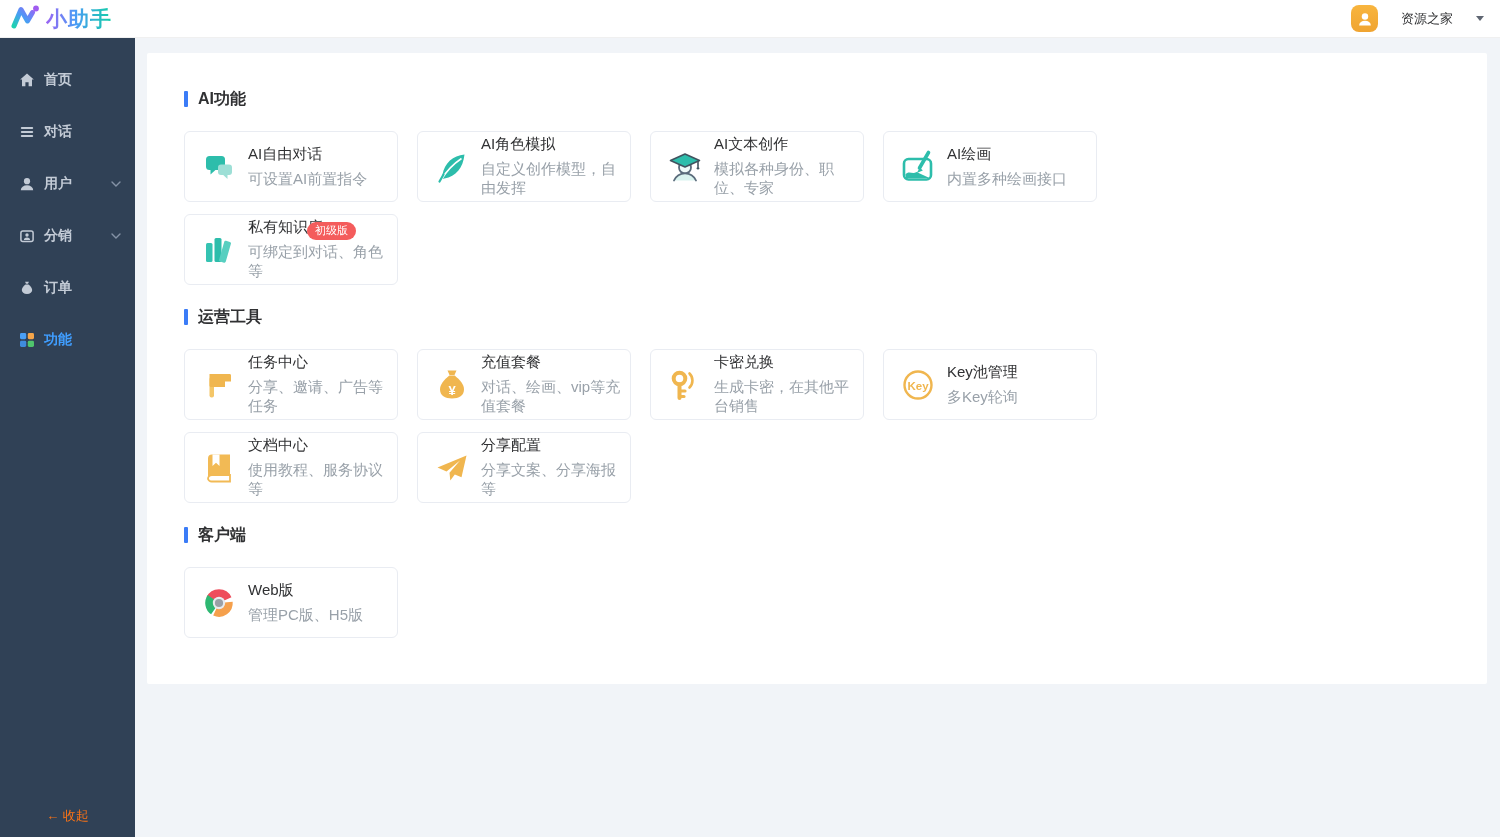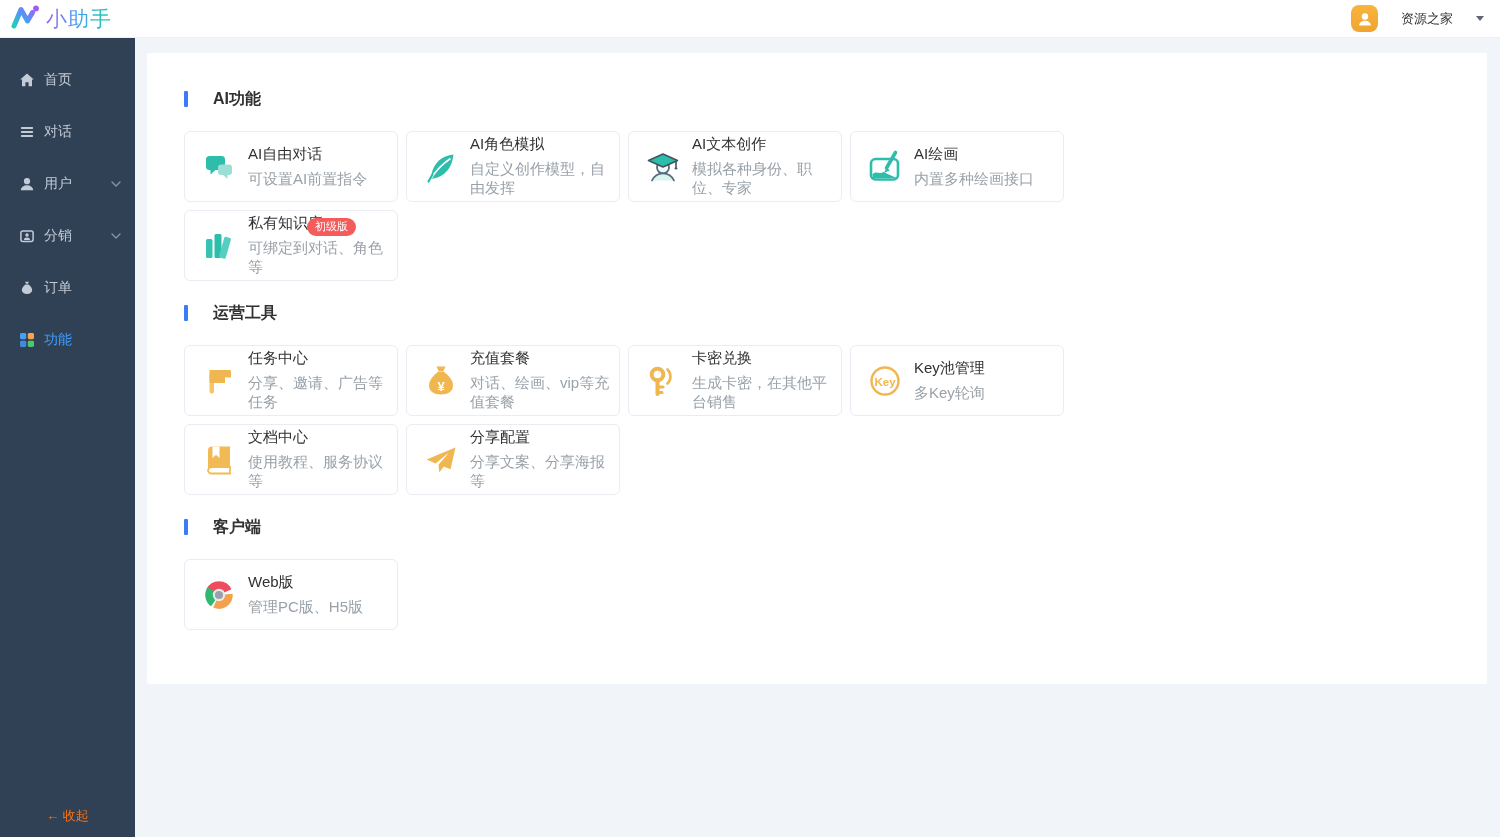--- a/index.html
+++ b/index.html
@@ -4,49 +4,49 @@
 <style>
   * { margin:0; padding:0; box-sizing:border-box; }
   html,body { width:1500px; height:837px; overflow:hidden; }
   body { font-family:"Liberation Sans","DejaVu Sans",sans-serif; background:#f1f4f8; position:relative; }
 
   
   .header { position:absolute; top:0; left:0; right:0; height:38px; background:#fff;
             display:flex; align-items:center; justify-content:space-between;
             padding:0 16px 0 10px; border-bottom:1px solid #f0f0f0; z-index:10; }
   .logo { display:flex; align-items:center; gap:6px; cursor:pointer; }
-  .logo-text { font-size:21px; font-weight:400; letter-spacing:1px;
+  .logo-text { font-size:21px; font-weight:700; letter-spacing:1px;
                background:linear-gradient(90deg,#9b64f3 0%,#4a9cf5 45%,#12cfa6 100%);
                -webkit-background-clip:text; background-clip:text; color:transparent; }
   .user { display:flex; align-items:center; gap:23px; cursor:pointer; }
   .avatar { width:27px; height:27px; border-radius:8px; background:linear-gradient(180deg,#f8b53e,#f0a431);
             display:flex; align-items:center; justify-content:center; }
   .user-name { font-size:13px; color:#303133; }
   .caret { width:0; height:0; border-left:4px solid transparent; border-right:4px solid transparent;
            border-top:5px solid #5f6672; }
 
   
   .sidebar { position:absolute; top:38px; left:0; bottom:0; width:135px; background:#304156; }
   .nav { padding-top:16px; }
   .nav-item { height:52px; display:flex; align-items:center; padding-left:19px; cursor:pointer;
-              color:#c3cbd6; font-size:14px; }
+              color:#c3cbd6; font-size:14px;font-weight:bold; }
   .nav-item .nicon { width:16px; height:16px; margin-right:9px; flex:none; display:flex; align-items:center; }
   .nav-item.active { color:#409eff; }
   .chev { margin-left:auto; margin-right:14px; display:flex; }
   .collapse { position:absolute; bottom:12px; left:0; width:100%; text-align:center;
               color:#f97316; font-size:13px; cursor:pointer; }
 
   
   .main { position:absolute; top:38px; left:135px; right:0; bottom:0; background:#f1f4f8; }
   .panel { margin:15px 13px 0 12px; height:631px; background:#fff; border-radius:2px;
            padding:38px 37px; }
-  .section-title { display:flex; align-items:center; height:16px; margin-bottom:24px;gap:15px; }
+  .section-title { display:flex; align-items:center; height:16px; margin-bottom:24px; }
   .tbar { width:4px; height:16px; background:#3b7cf7; border-radius:1px; margin-right:10px; }
   .ttext { font-size:16px; font-weight:bold; color:#303133; line-height:16px; }
-  .cards { display:flex; flex-wrap:wrap; column-gap:19px; row-gap:12px; margin-bottom:24px; width:940px;gap:8px; }
+  .cards { display:flex; flex-wrap:wrap; column-gap:19px; row-gap:12px; margin-bottom:24px; width:940px; }
   .cards:last-child { margin-bottom:0; }
   .card { position:relative; width:214px; height:71px; background:#fff; border:1px solid #e9ecf2;
           border-radius:6px; display:flex; align-items:center; padding-left:14px; cursor:pointer; }
   .cicon { width:40px; height:40px; flex:none; margin-right:9px; display:flex;
            align-items:center; justify-content:center; }
   .ctitle { font-size:15px; font-weight:500; color:#303133; margin-bottom:6px; }
   .csub { font-size:15px; color:#99a1a9; }
   .badge { position:absolute; left:122px; top:7px; background:#f45c5c; color:#fff; font-size:11px;
            line-height:11px; padding:3px 8px 4px; border-radius:9px; white-space:nowrap; }
 </style>

